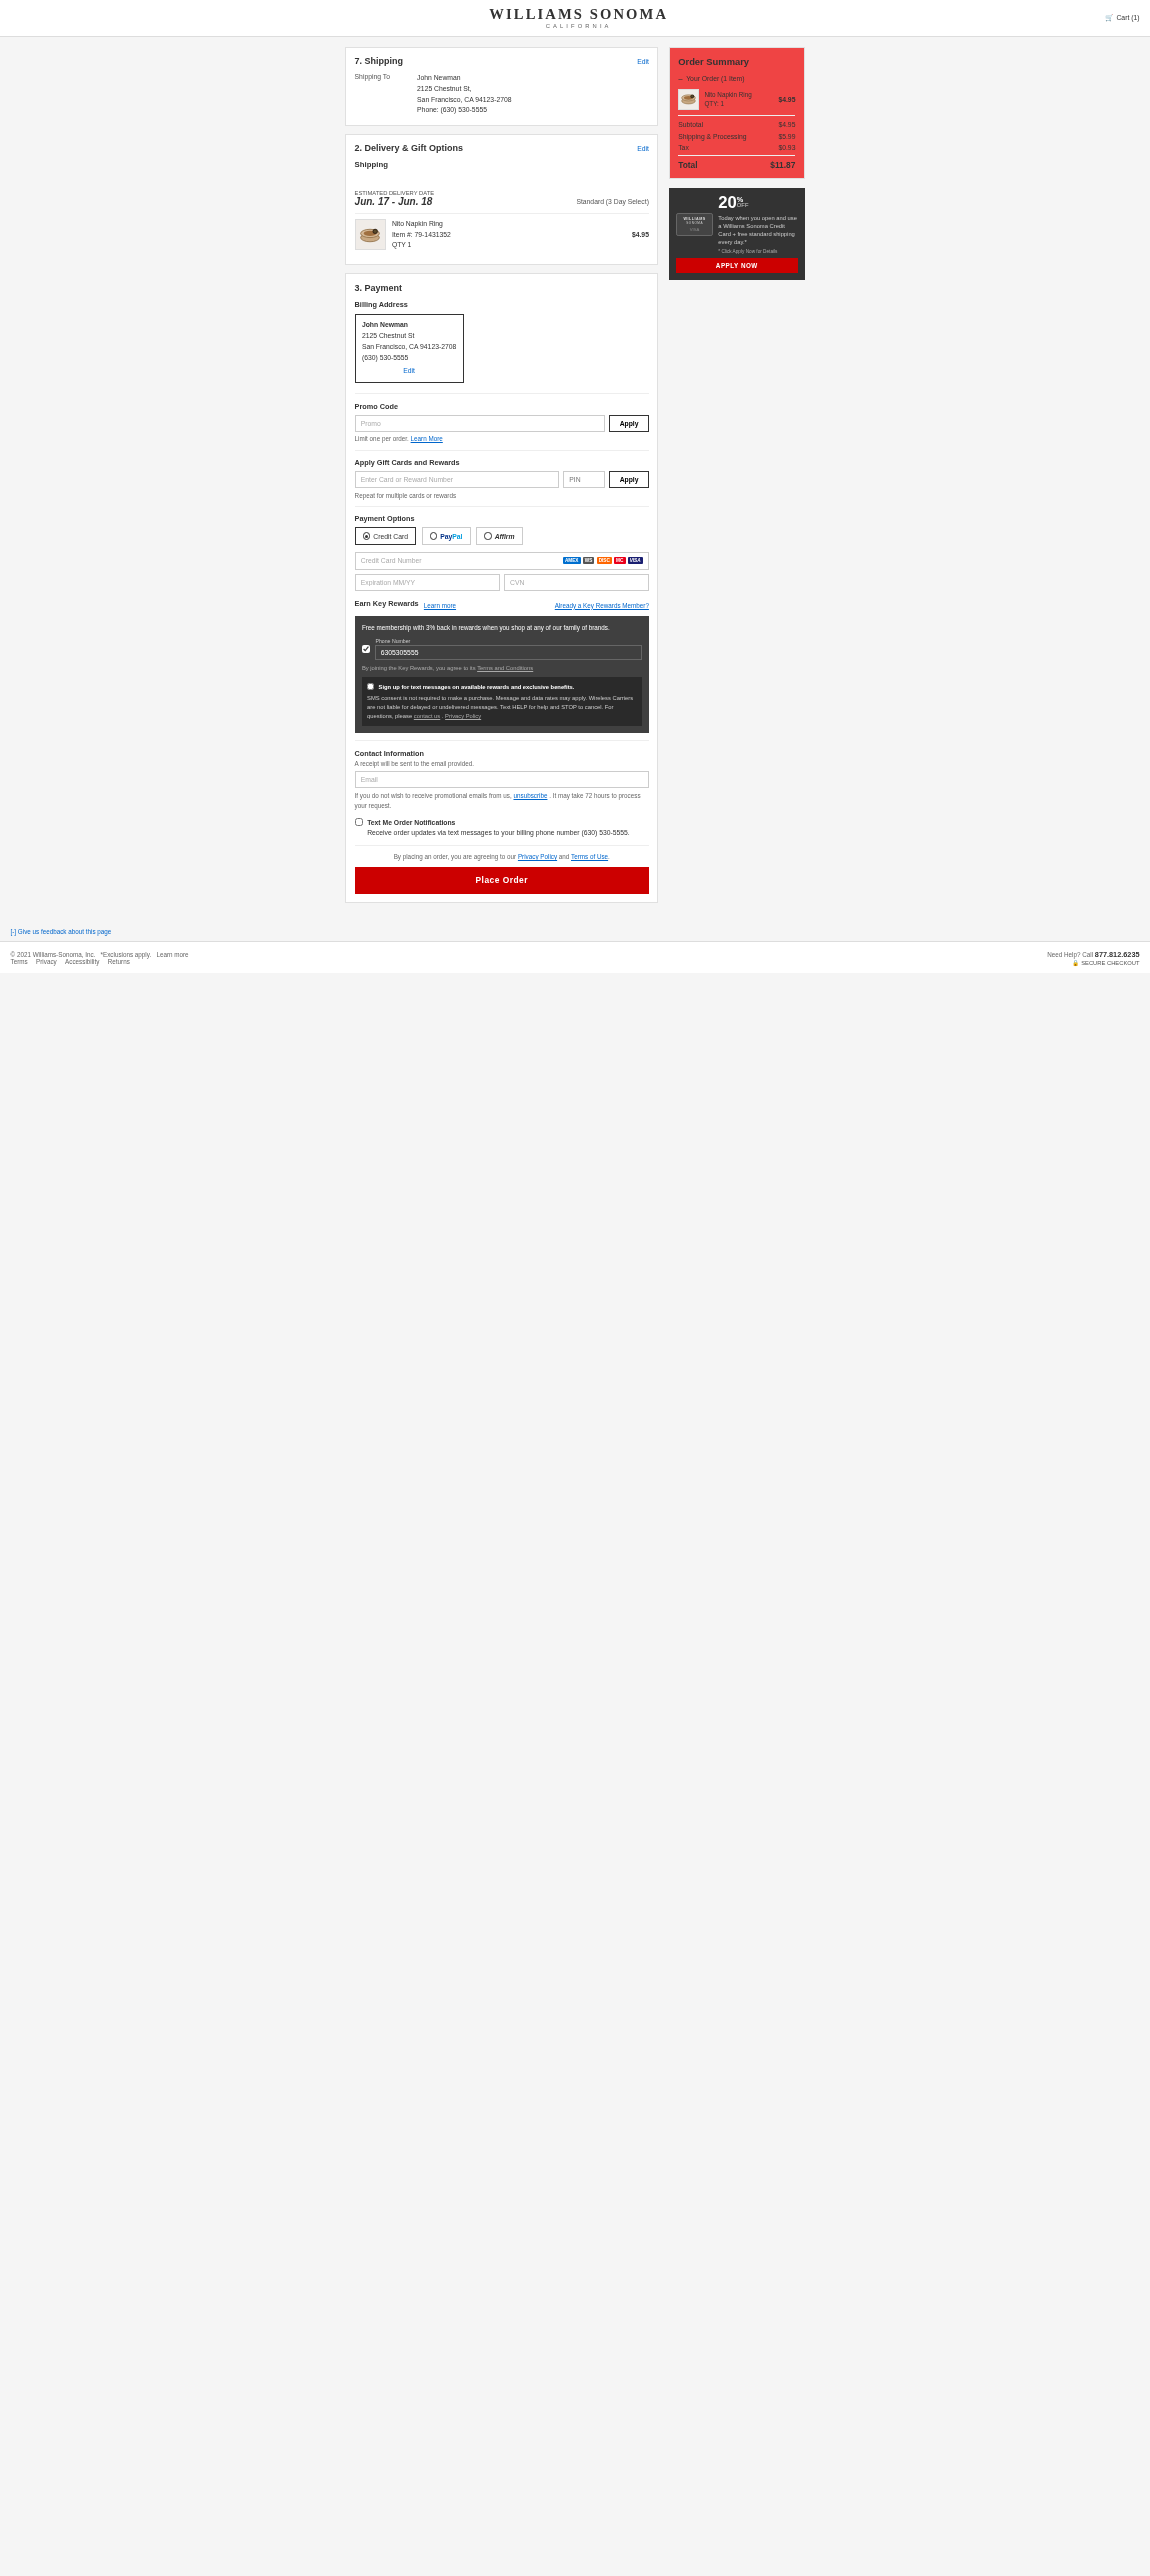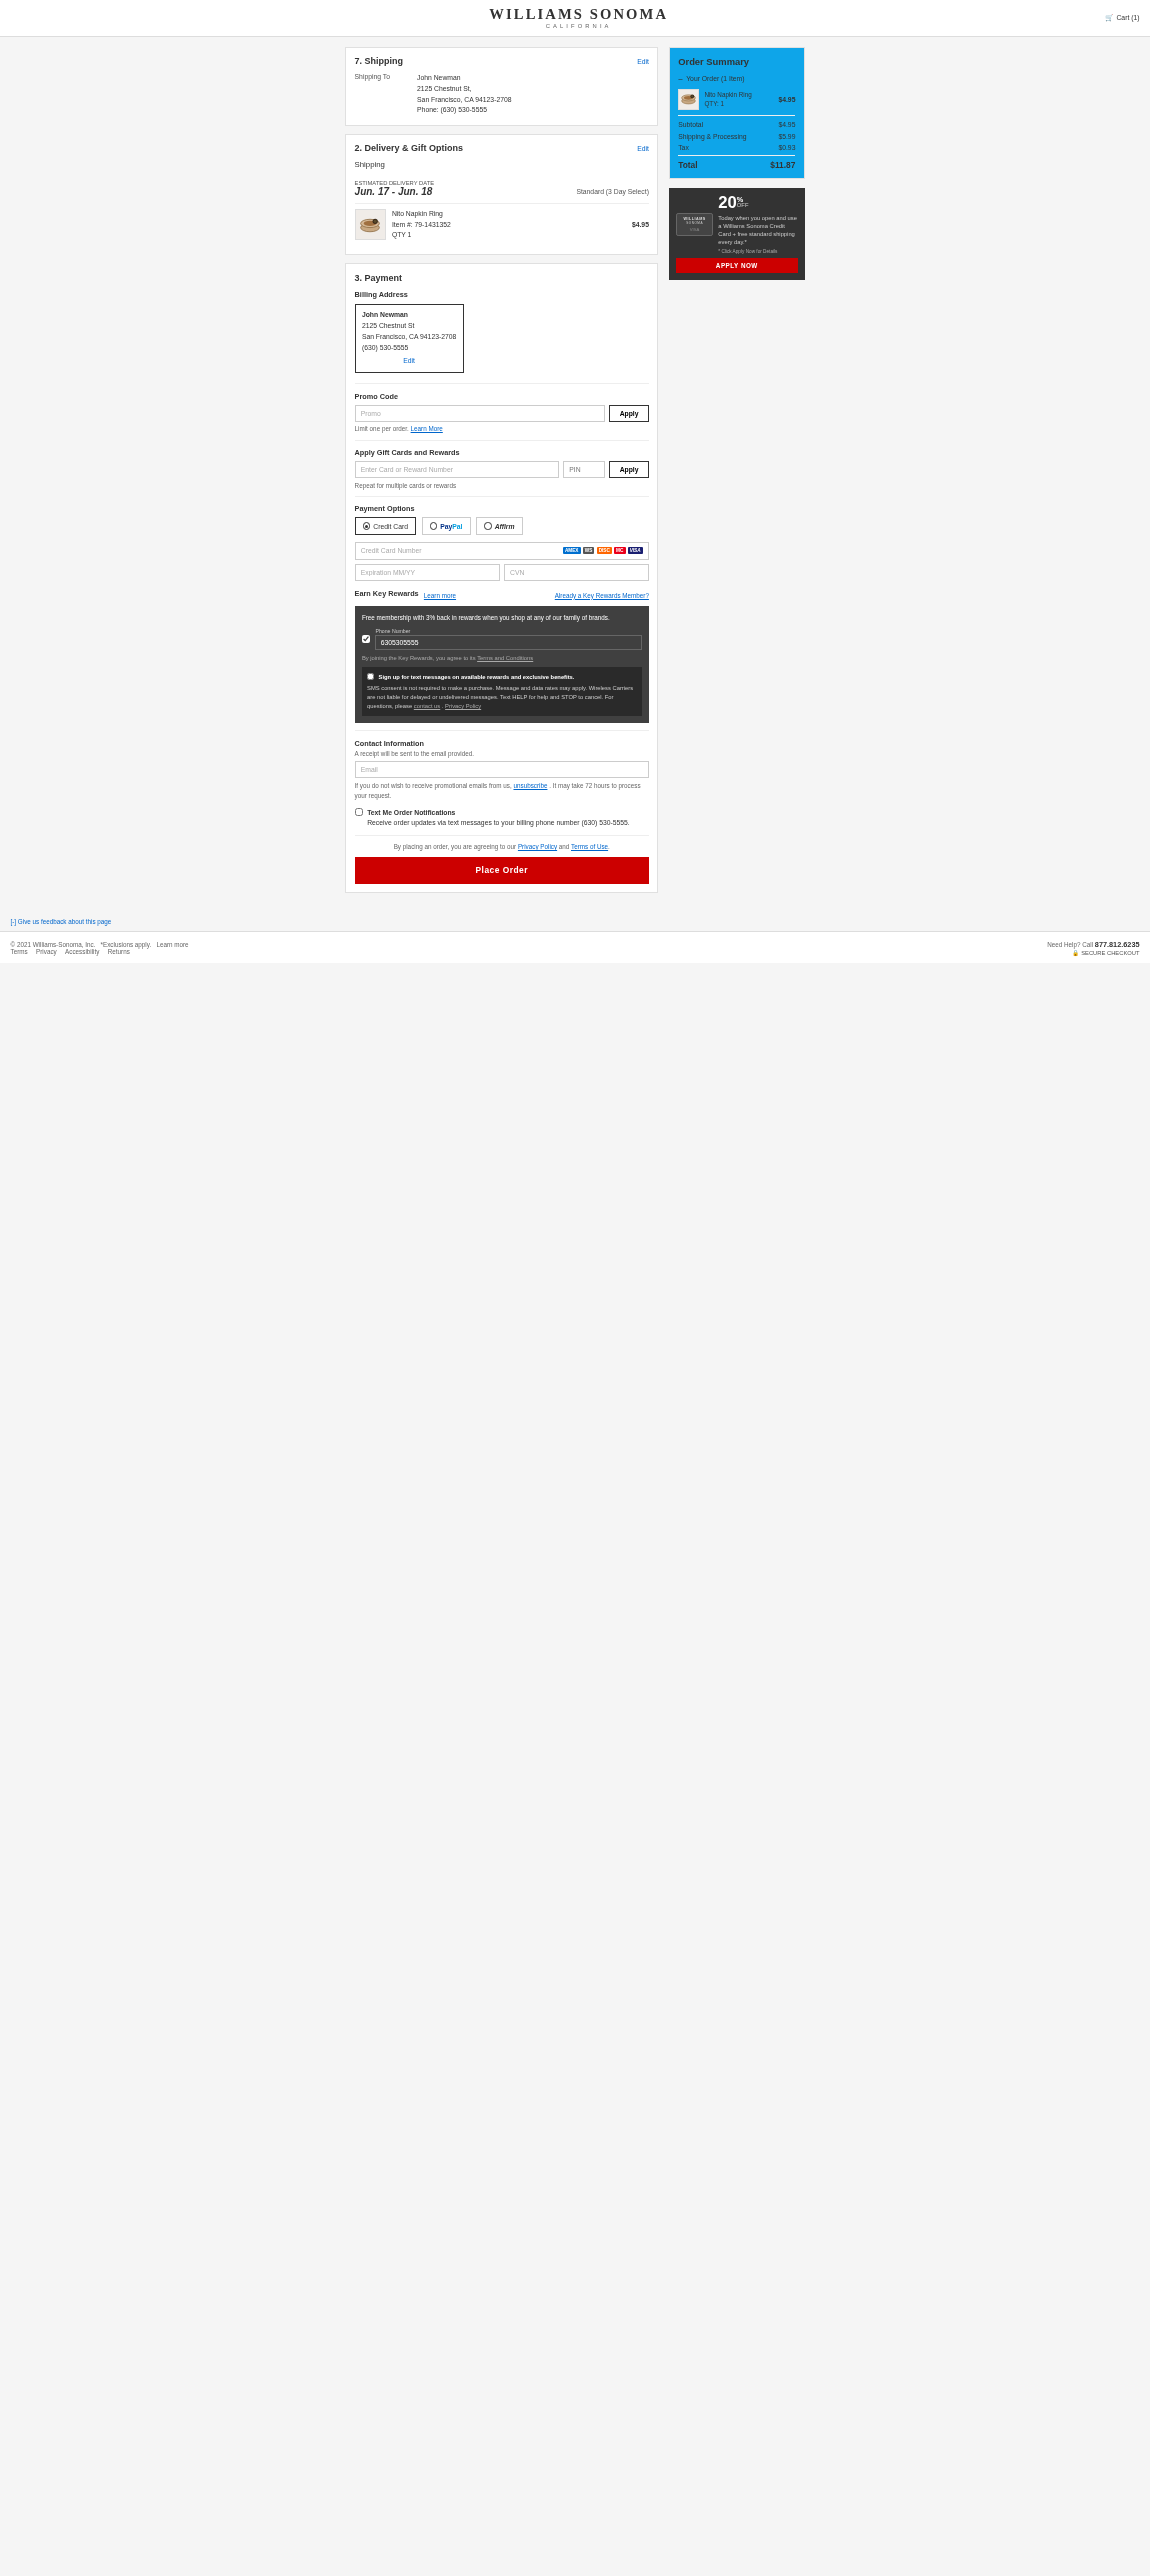--- a/index.html
+++ b/index.html
@@ -18,21 +18,21 @@
 
     .section { background: #fff; margin-bottom: 8.4px; padding: 8.4px; border: 0.5px solid #e0e0e0; }
     .section-header { display: flex; justify-content: space-between; align-items: center; margin-bottom: 6.3px; }
     .section-title { font-size: 9px; font-weight: bold; color: #333; }
     .edit-link { color: #0066cc; font-size: 6.8px; text-decoration: none; cursor: pointer; }
 
     .shipping-info { display: flex; gap: 10.5px; }
     .shipping-label { font-size: 6.8px; color: #555; width: 52px; flex-shrink: 0; }
     .shipping-details { font-size: 6.8px; line-height: 1.6; }
 
-    .delivery-section-title { font-size: 7.8px; font-weight: normal; margin-bottom: 11px; }
+    .delivery-section-title { font-size: 7.8px; font-weight: bold; margin-bottom: 21px; }
     .estimated-label { font-size: 5.8px; color: #555; text-transform: uppercase; }
     .estimated-date-row { display: flex; justify-content: space-between; align-items: center; margin-bottom: 6.3px; }
     .estimated-date { font-size: 10px; font-weight: bold; font-style: italic; }
     .delivery-method { font-size: 6.8px; color: #555; }
 
     .order-item { display: flex; gap: 6.3px; align-items: center; padding: 5.2px 0; border-top: 0.5px solid #eee; }
     .item-image { width: 31px; height: 31px; background: #f0ece8; display: flex; align-items: center; justify-content: center; border: 0.5px solid #ddd; }
     .item-details { flex: 1; font-size: 6.8px; line-height: 1.5; }
     .item-price { font-size: 6.8px; font-weight: bold; }
 
@@ -103,21 +103,21 @@
 
     .text-notify-row { display: flex; align-items: flex-start; gap: 4.2px; margin: 7.3px 0; }
     .text-notify-checkbox { width: 8.4px; height: 8.4px; flex-shrink: 0; cursor: pointer; margin-top: 0.5px; }
     .text-notify-label { font-size: 6.8px; line-height: 1.5; }
     .text-notify-label strong { display: block; }
 
     .agree-text { font-size: 6.3px; color: #666; text-align: center; margin-bottom: 6.3px; }
     .place-order-btn { width: 100%; background: #cc0000; color: #fff; border: none; padding: 8.4px; font-size: 8.4px; font-weight: bold; cursor: pointer; letter-spacing: 0.5px; }
 
     
-    .summary-box { background: #0ea5e9; border: 0.5px solid #e0e0e0; padding: 8.4px; margin-bottom: 8.4px; }
+    .summary-box { background: #ef4444; border: 0.5px solid #e0e0e0; padding: 8.4px; margin-bottom: 8.4px; }
     .summary-title { font-size: 9.4px; font-weight: bold; margin-bottom: 6.3px; }
     .your-order-row { display: flex; align-items: center; gap: 3.1px; margin-bottom: 5.2px; font-size: 6.8px; }
     .minus-icon { font-size: 8.4px; cursor: pointer; color: #333; }
 
     .order-summary-item { display: flex; gap: 5.2px; align-items: center; margin-bottom: 5.2px; padding-bottom: 5.2px; border-bottom: 0.5px solid #eee; }
     .summary-item-img { width: 21px; height: 21px; background: #f0ece8; border: 0.5px solid #ddd; display: flex; align-items: center; justify-content: center; }
     .summary-item-details { flex: 1; font-size: 6.3px; line-height: 1.5; }
     .summary-item-price { font-size: 6.8px; font-weight: bold; }
 
     .summary-line { display: flex; justify-content: space-between; font-size: 6.8px; margin-bottom: 4.2px; }

